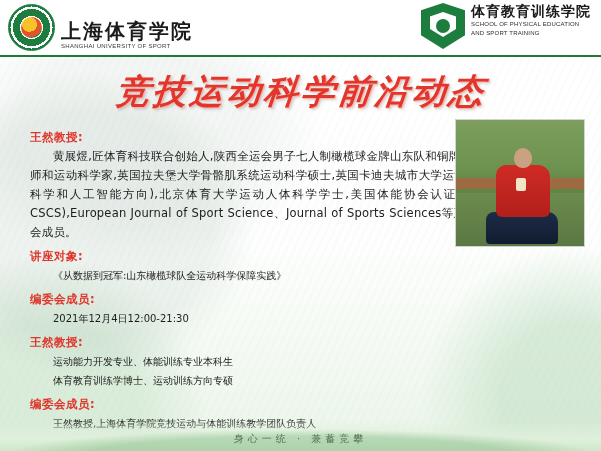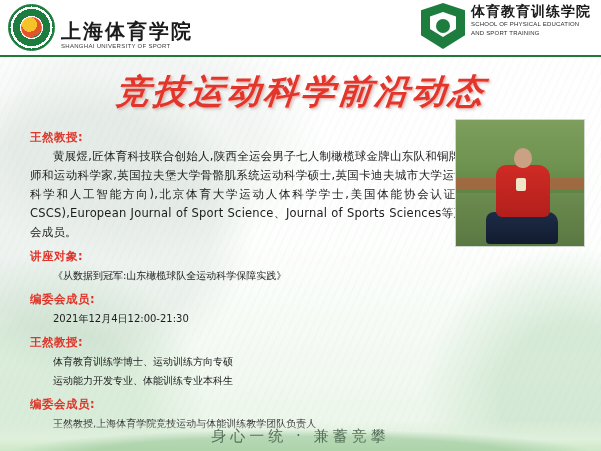--- a/index.html
+++ b/index.html
@@ -173,21 +173,21 @@
   .photo .badge{
     position:absolute;left:60px;top:58px;width:10px;height:13px;background:#f0e6c8;border-radius:2px;
   }
   
   .footer{
     position:absolute;left:0;right:0;bottom:0;height:30px;
     background:linear-gradient(180deg,rgba(231,244,229,0) 0%, #dff0dc 60%, #cfe8ca 100%);
   }
   .footer-text{
     position:absolute;left:0;right:0;bottom:5px;text-align:center;
-    font-size:15px;color:#56725a;letter-spacing:4px;
+    font-size:10px;color:#56725a;letter-spacing:4px;
     font-family:"DejaVu Sans","Liberation Sans",sans-serif;
   }
   .footer-wave{
     position:absolute;left:0;right:0;bottom:0;height:22px;
     background:radial-gradient(ellipse at 50% 120%, rgba(131,186,132,0.45) 0 50%, rgba(131,186,132,0) 70%);
   }
 </style>
 </head>
 <body>
 
@@ -221,22 +221,22 @@
     <div class="label">王然教授:</div>
     <div class="para indent bio">黄展煜,匠体育科技联合创始人,陕西全运会男子七人制橄榄球金牌山东队和铜牌陕西队的运动表现分析师和运动科学家,英国拉夫堡大学骨骼肌系统运动科学硕士,英国卡迪夫城市大学运动表现分析学硕士(数据科学和人工智能方向),北京体育大学运动人体科学学士,美国体能协会认证体能训练专家(NSCA-CSCS),European Journal of Sport Science、Journal of Sports Sciences等五本学术期刊编委/编委会成员。</div>
 
     <div class="label">讲座对象:</div>
     <div class="line">《从数据到冠军:山东橄榄球队全运动科学保障实践》</div>
 
     <div class="label">编委会成员:</div>
     <div class="line">2021年12月4日12:00-21:30</div>
 
     <div class="label">王然教授:</div>
+    <div class="line">运动能力开发专业、体能训练专业本科生</div>
     <div class="line">体育教育训练学博士、运动训练方向专硕</div>
-    <div class="line">运动能力开发专业、体能训练专业本科生</div>
 
     <div class="label">编委会成员:</div>
     <div class="line">王然教授,上海体育学院竞技运动与体能训练教学团队负责人</div>
 
     <div class="photo">
       <div class="field"></div>
       <div class="track"></div>
       <div class="ground"></div>
       <div class="person-legs"></div>
       <div class="person-body"></div>

